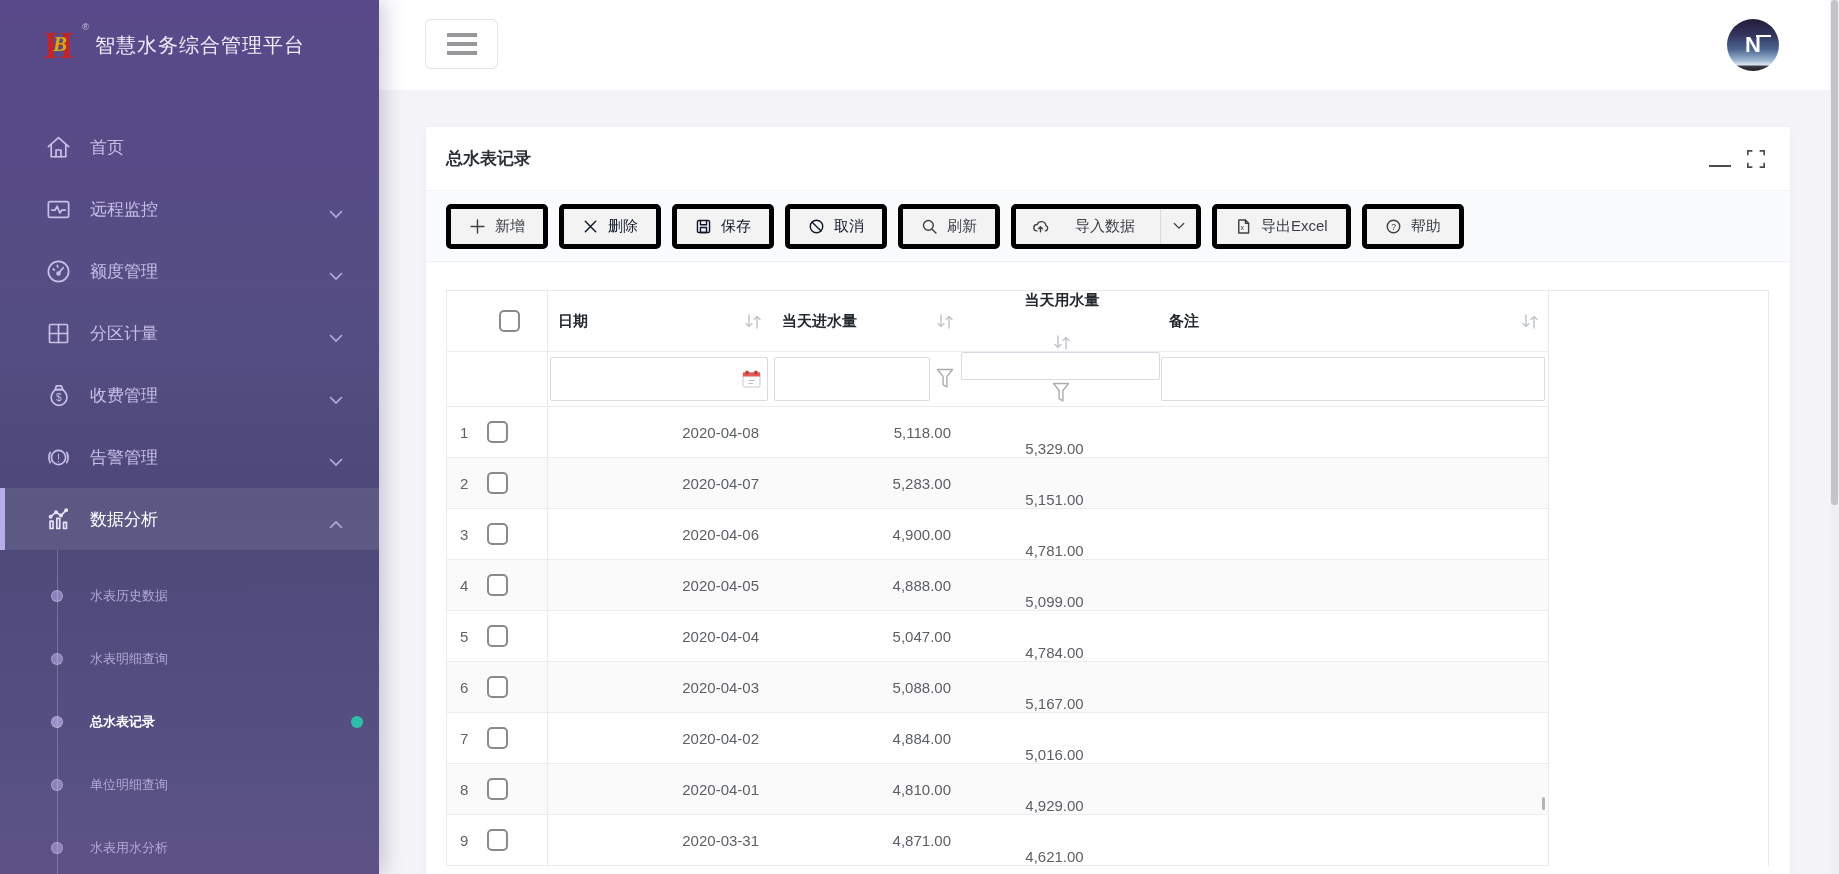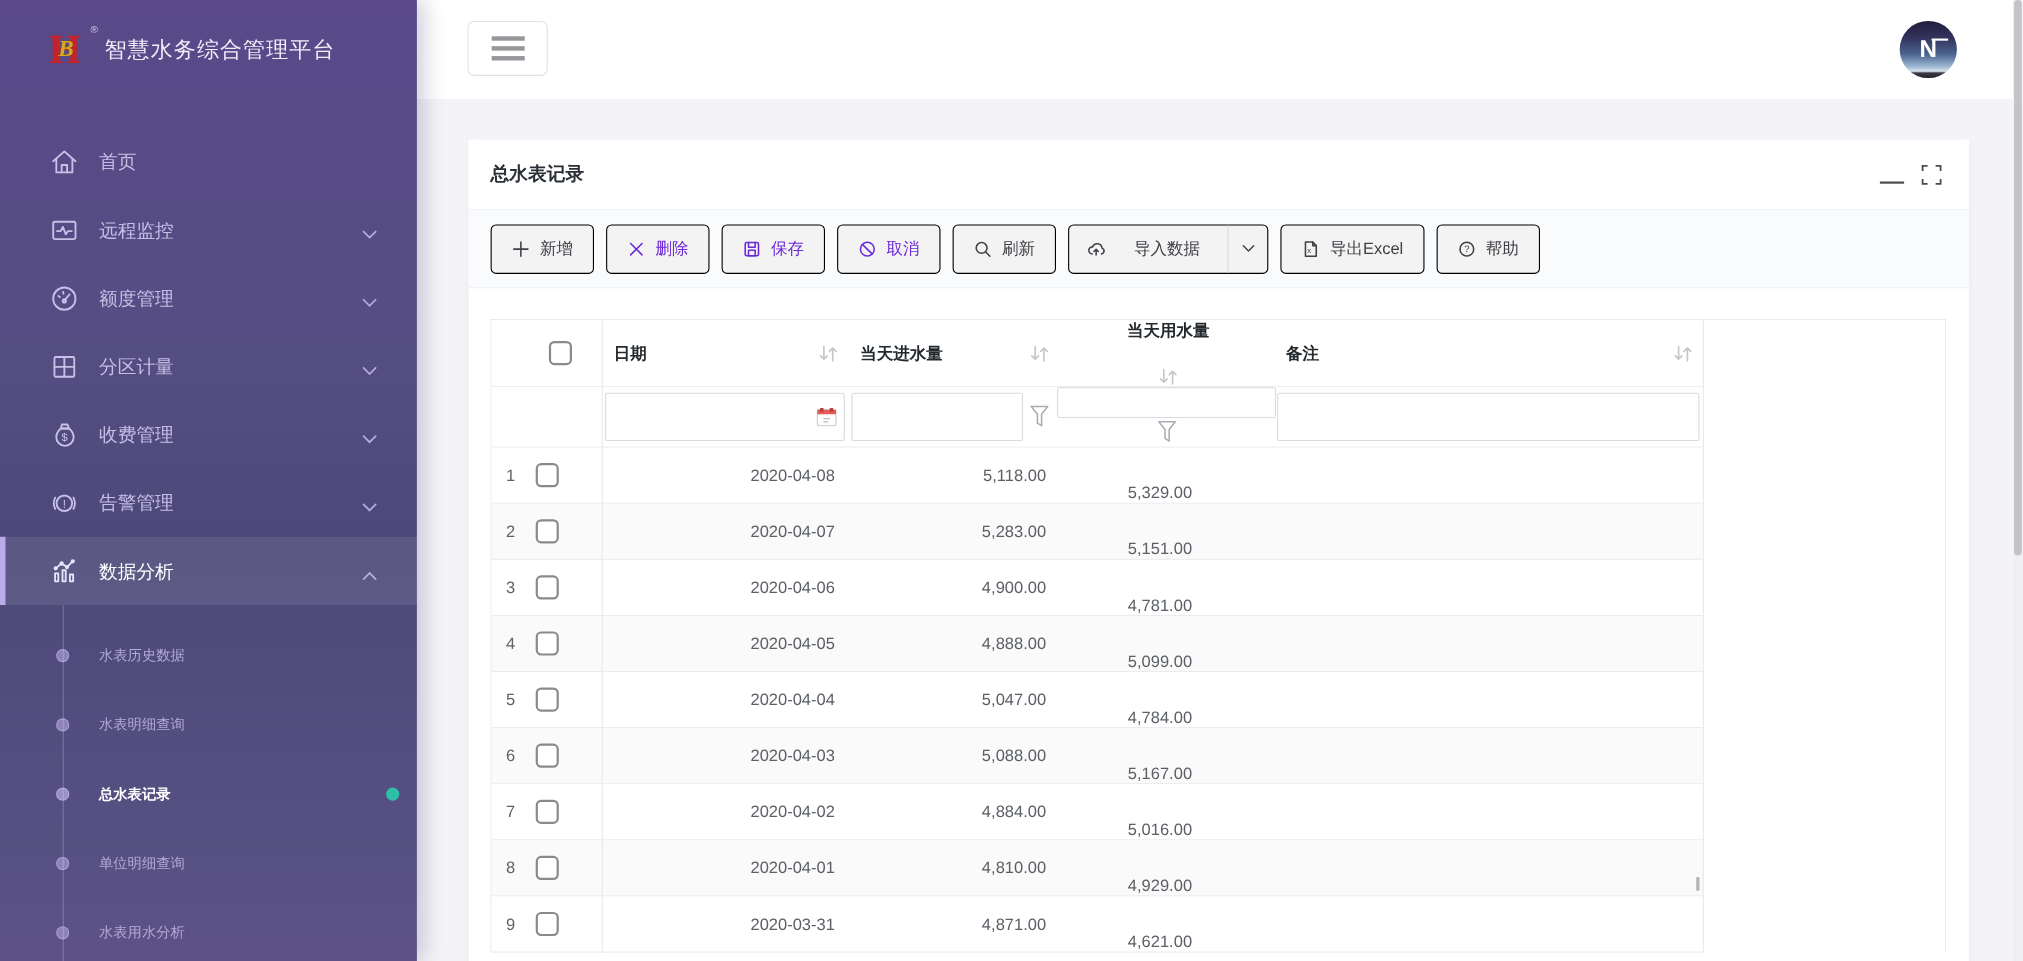--- a/index.html
+++ b/index.html
@@ -53,24 +53,24 @@
   .content { position:absolute; top:90px; left:0; right:0; bottom:0; background:#f4f4f8; }
   .panel { position:absolute; left:47px; top:37px; width:1364px; height:780px; background:#fff; box-shadow:0 1px 6px rgba(60,60,100,.06); }
   .panel-header { height:63px; display:flex; align-items:center; padding:0 24px 0 20px; background:#fff; }
   .panel-title { flex:1; font-size:17px; color:#2b2f36; }
   .win-controls { display:flex; align-items:center; gap:15px; }
   .minimize { width:22px; height:2px; background:#4c4c50; margin-top:14px; cursor:pointer; }
   .fullscreen { width:20px; height:20px; cursor:pointer; }
   .fullscreen svg { width:20px; height:20px; stroke:#4c4c50; fill:none; stroke-width:1.8; }
 
   .toolbar { height:72px; background:#f9fbfd; border-top:1px solid #f1f3f5; border-bottom:1px solid #eef0f3; display:flex; align-items:center; padding-left:20px; gap:11px; }
-  .tbtn { height:45px; display:flex; align-items:center; gap:9px; padding:0 18px; background:#f3f3f4; border:1px solid #000000; border-radius:5px; font-size:15px; color:#3d4045; cursor:pointer; white-space:nowrap; }
+  .tbtn { height:45px; display:flex; align-items:center; gap:9px; padding:0 18px; background:#f3f3f4; border:5px solid #000000; border-radius:5px; font-size:15px; color:#3d4045; cursor:pointer; white-space:nowrap; }
   .tbtn svg { width:17px; height:17px; stroke:currentColor; fill:none; stroke-width:1.5; stroke-linecap:round; stroke-linejoin:round; }
   .tbtn svg text { stroke:none; fill:currentColor; }
-  .tbtn.disabled { color:#6d28d9; }
+  .tbtn.disabled { color:#0f172a; }
   .tbtn.split { padding:0; }
   .tbtn.split .main-part { display:flex; align-items:center; gap:26px; padding:0 16px; height:100%; }
   .tbtn.split .drop-part { width:36px; height:100%; display:flex; align-items:center; justify-content:center; border-left:1px solid #d9d9de; }
   .tbtn.split .drop-part svg { width:12px; height:8px; }
 
   
   .table-wrap { position:relative; margin:28px 0 0 20px; width:1323px; border:1px solid #e9e9ee; border-bottom:none; background:#fff; }
   .vline { position:absolute; top:0; bottom:0; width:1px; background:#e9e9ee; z-index:1; }
   .vline.v1 { left:100px; }
   .vline.v2 { left:1101px; }

